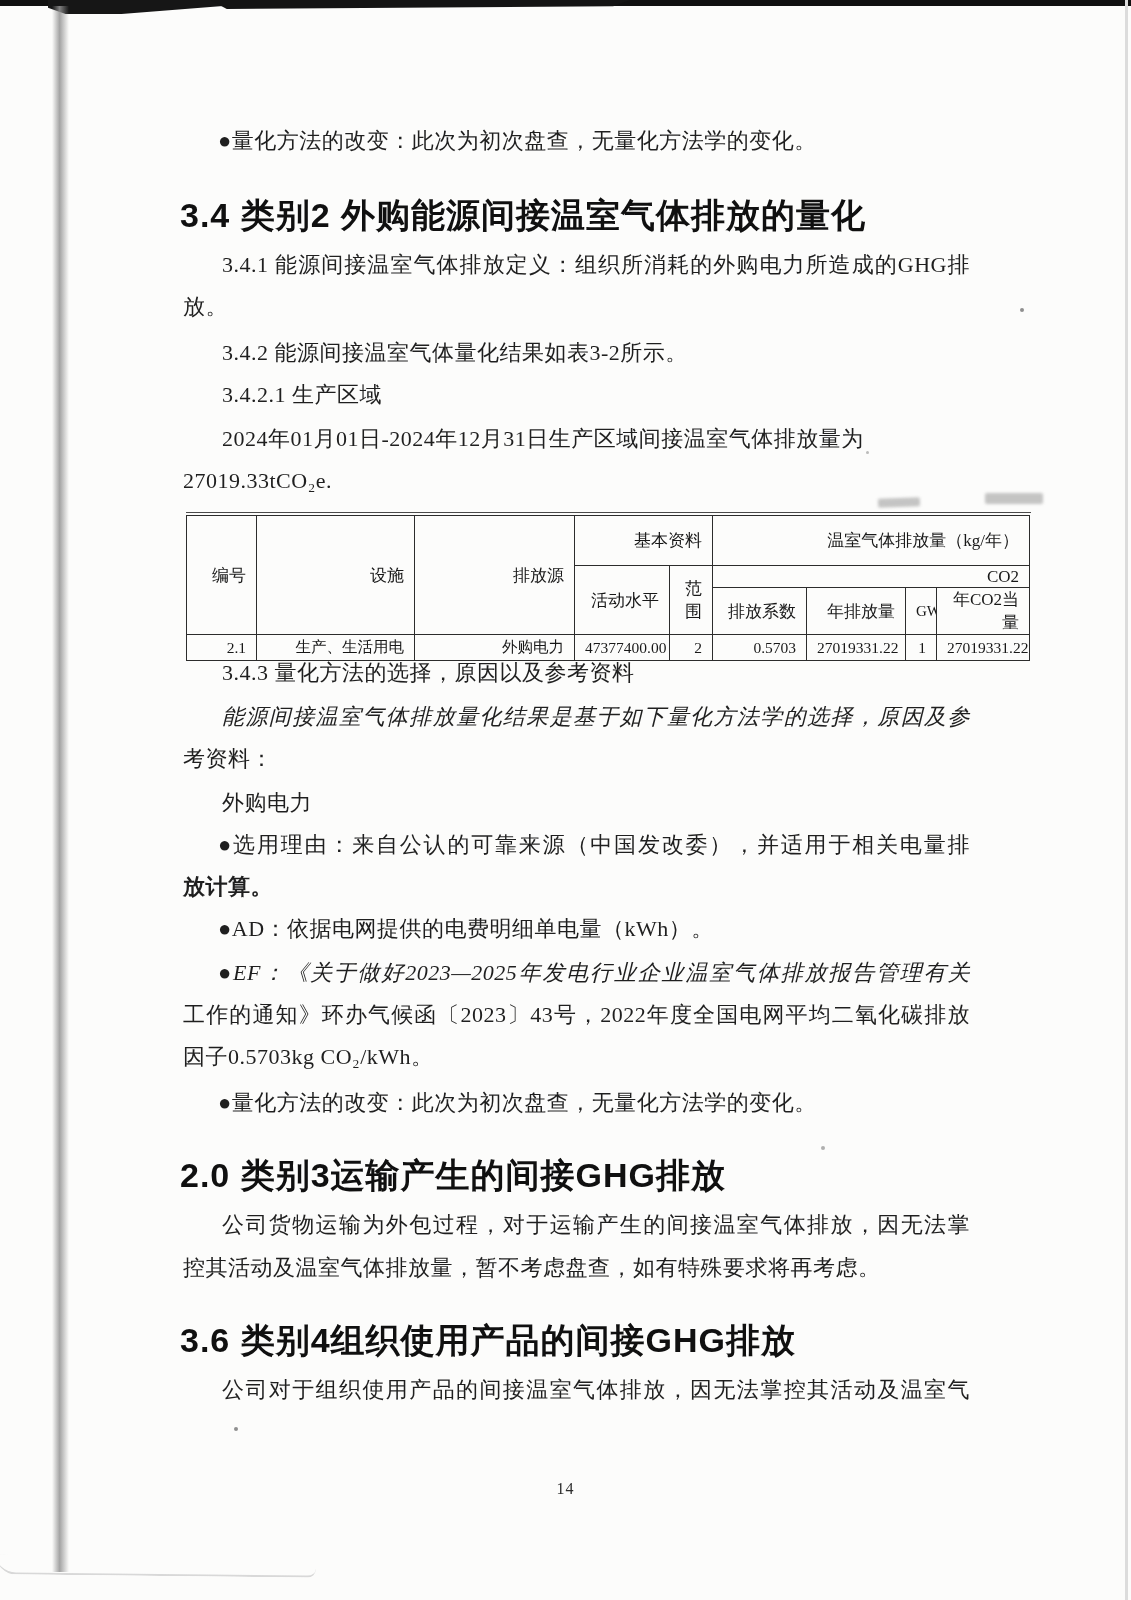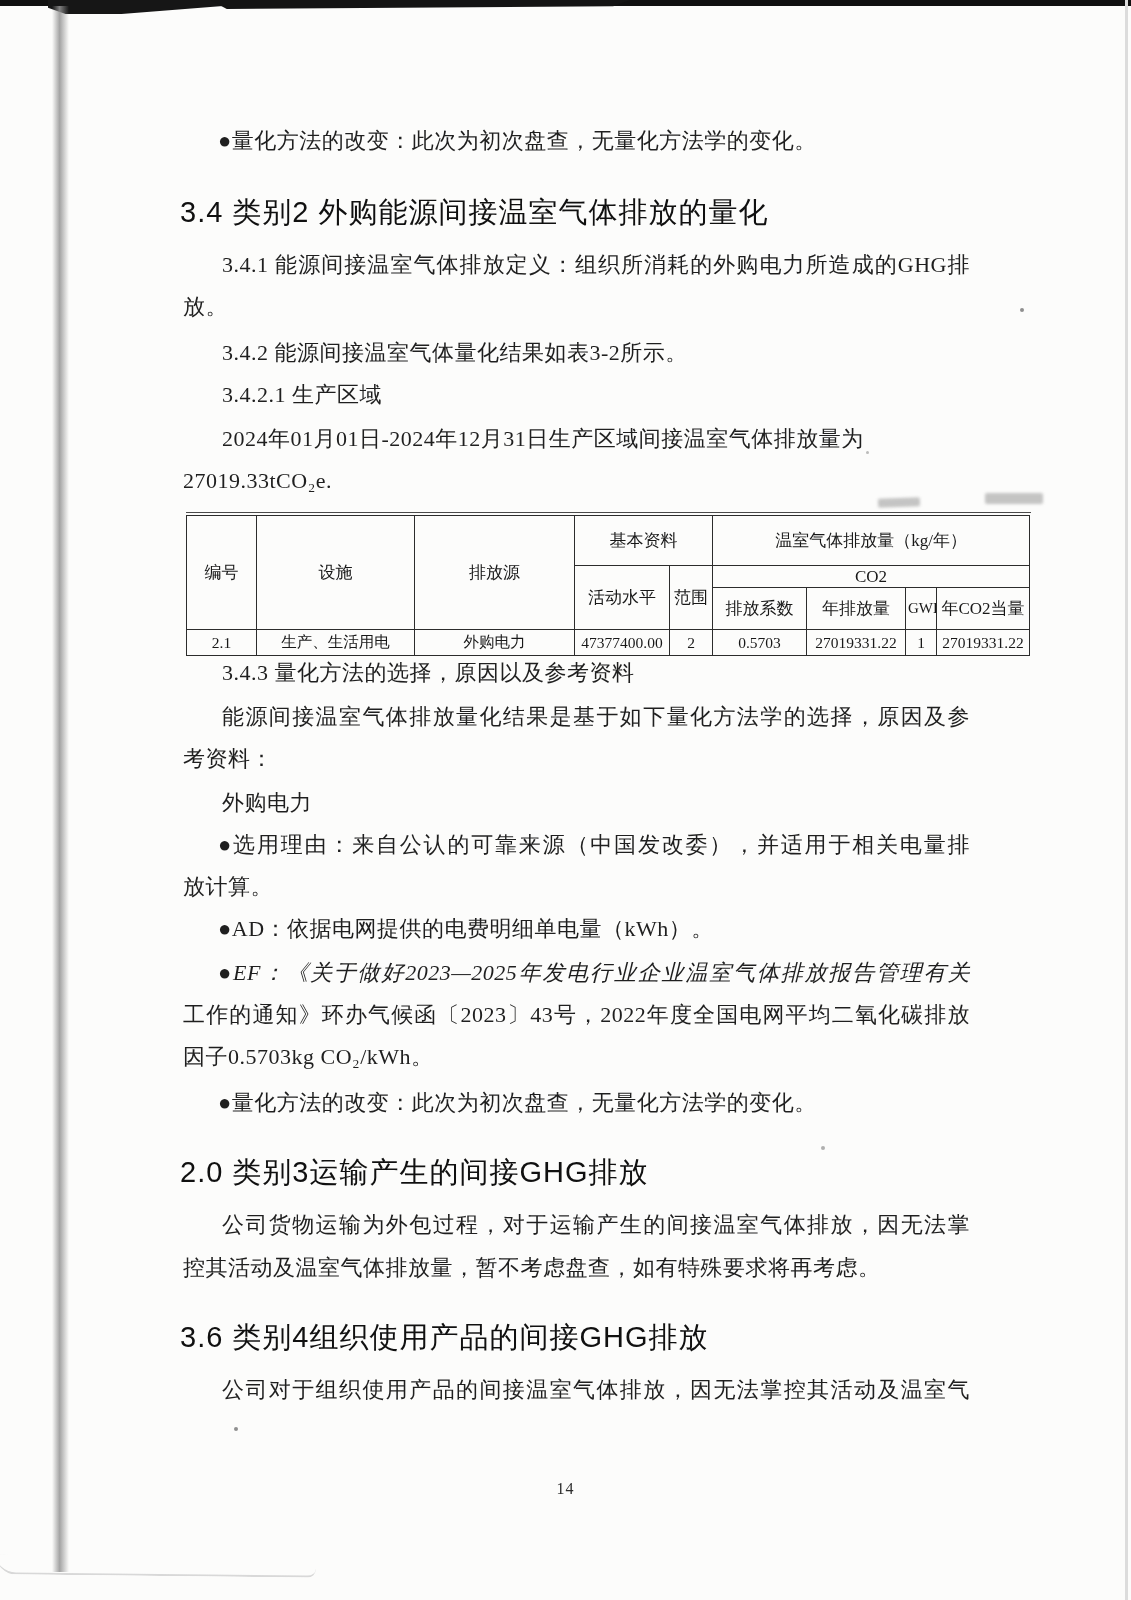--- a/index.html
+++ b/index.html
@@ -63,22 +63,22 @@
     color: #1f1f1f;
   }
   .just {
     white-space: normal;
     text-align: justify;
     text-align-last: justify;
   }
   .heading {
     position: absolute;
     font-family: "Liberation Sans", sans-serif;
-    font-weight: normal;
-    font-size: 29px;
+    font-weight: bold;
+    font-size: 34px;
     letter-spacing: 1px;
     color: #101010;
     white-space: nowrap;
   }
   .page-num {
     position: absolute;
     left: 0; right: 0;
     text-align: center;
     font-size: 16px;
     color: #2c2c2c;
@@ -92,22 +92,22 @@
   }
   table.ghg {
     position: absolute; left: 186px; top: 515px;
     border-collapse: collapse;
     table-layout: fixed;
     width: 843px;
     font-family: "Liberation Serif", serif;
   }
   table.ghg th, table.ghg td {
     border: 1.6px solid #2c2c2c;
-    padding: 0 2px;
-    text-align: center;
+    padding: 0 10px;
+    text-align: right;
     vertical-align: middle;
     font-weight: normal;
     color: #181818;
     overflow: hidden;
   }
   table.ghg th { font-size: 17px; }
   table.ghg td { font-size: 15.5px; letter-spacing: 0; }
 </style>
 </head>
 <body>
@@ -180,27 +180,27 @@
       <td>2</td>
       <td>0.5703</td>
       <td>27019331.22</td>
       <td>1</td>
       <td>27019331.22</td>
     </tr>
   </tbody>
     </table>
 
   <div class="line" style="left:222px;top:658px;">3.4.3 量化方法的选择，原因以及参考资料</div>
-  <div class="line just" style="left:222px;top:702px;width:748px;">能源间接温室气体排放量化结果是基于如下量化方法学的选择，原因及参</div>
+  <div class="line just" style="left:222px;top:702px;width:748px;font-style:italic;">能源间接温室气体排放量化结果是基于如下量化方法学的选择，原因及参</div>
   <div class="line" style="left:183px;top:744px;">考资料：</div>
 
   <div class="line" style="left:222px;top:788px;">外购电力</div>
 
   <div class="line just" style="left:218px;top:830px;width:752px;">●选用理由：来自公认的可靠来源（中国发改委），并适用于相关电量排</div>
-  <div class="line" style="left:183px;top:872px;">放计算。</div>
+  <div class="line" style="left:183px;top:872px;font-weight:bold;">放计算。</div>
 
   <div class="line" style="left:218px;top:914px;">●AD：依据电网提供的电费明细单电量（kWh）。</div>
 
   <div class="line just" style="left:218px;top:958px;width:752px;font-style:italic;">●EF：《关于做好2023—2025年发电行业企业温室气体排放报告管理有关</div>
   <div class="line just" style="left:183px;top:1000px;width:787px;">工作的通知》环办气候函〔2023〕43号，2022年度全国电网平均二氧化碳排放</div>
   <div class="line" style="left:183px;top:1042px;">因子0.5703kg CO₂/kWh。</div>
 
   <div class="line" style="left:218px;top:1088px;">●量化方法的改变：此次为初次盘查，无量化方法学的变化。</div>
 
   <div class="heading" style="left:180px;top:1153px;">2.0 类别3运输产生的间接GHG排放</div>

